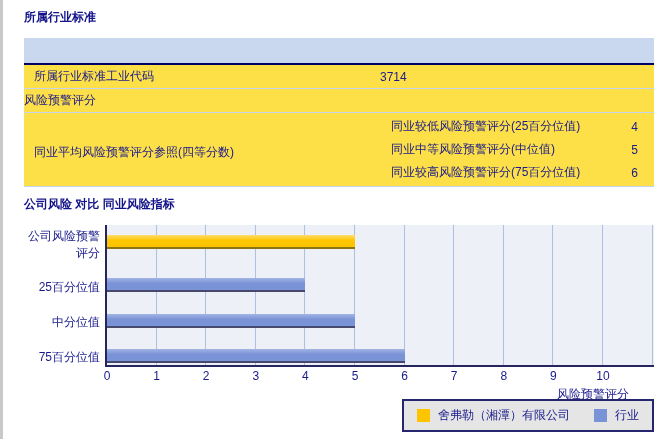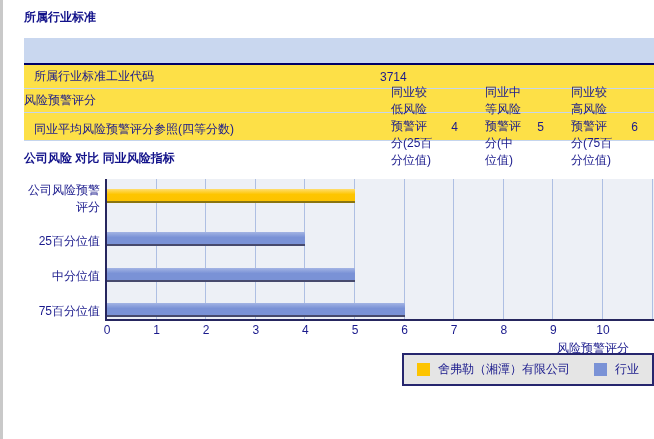--- a/index.html
+++ b/index.html
@@ -14,21 +14,21 @@
   .section-title { font-weight:bold; color:#12128a; height:15px; line-height:15px; }
 
   
   .itable { margin-top:13px; width:630px; }
   .thead { height:25px; background:#c9d7ef; border-bottom:2px solid #000066; }
   .trow { display:flex; align-items:center; background:#fde047; border-bottom:1px solid #c5d5ed; min-height:23px; }
   .tlabel { width:356px; padding-left:10px; box-sizing:border-box; }
   .tvalue { flex:1; }
   .trow.quartile { align-items:center; }
   .trow.quartile .tlabel { padding-top:5px; }
-  .sublist { flex:1; display:flex; flex-direction:row; padding:2px 0; }
+  .sublist { flex:1; display:flex; flex-direction:column; padding:2px 0; }
   .subrow { display:flex; align-items:center; height:23px; padding-left:11px; padding-right:16px; }
   .sublabel { flex:1; }
   .subvalue { width:20px; text-align:right; }
 
   
   .chart-title { margin-top:10px; }
   .chart { position:relative; margin-top:6px; height:221px; }
   .plot {
     position:absolute; left:81px; top:7px; width:554px; height:140px;
     background:#edf0f6; border-left:2px solid #26265e; border-bottom:2px solid #26265e;

